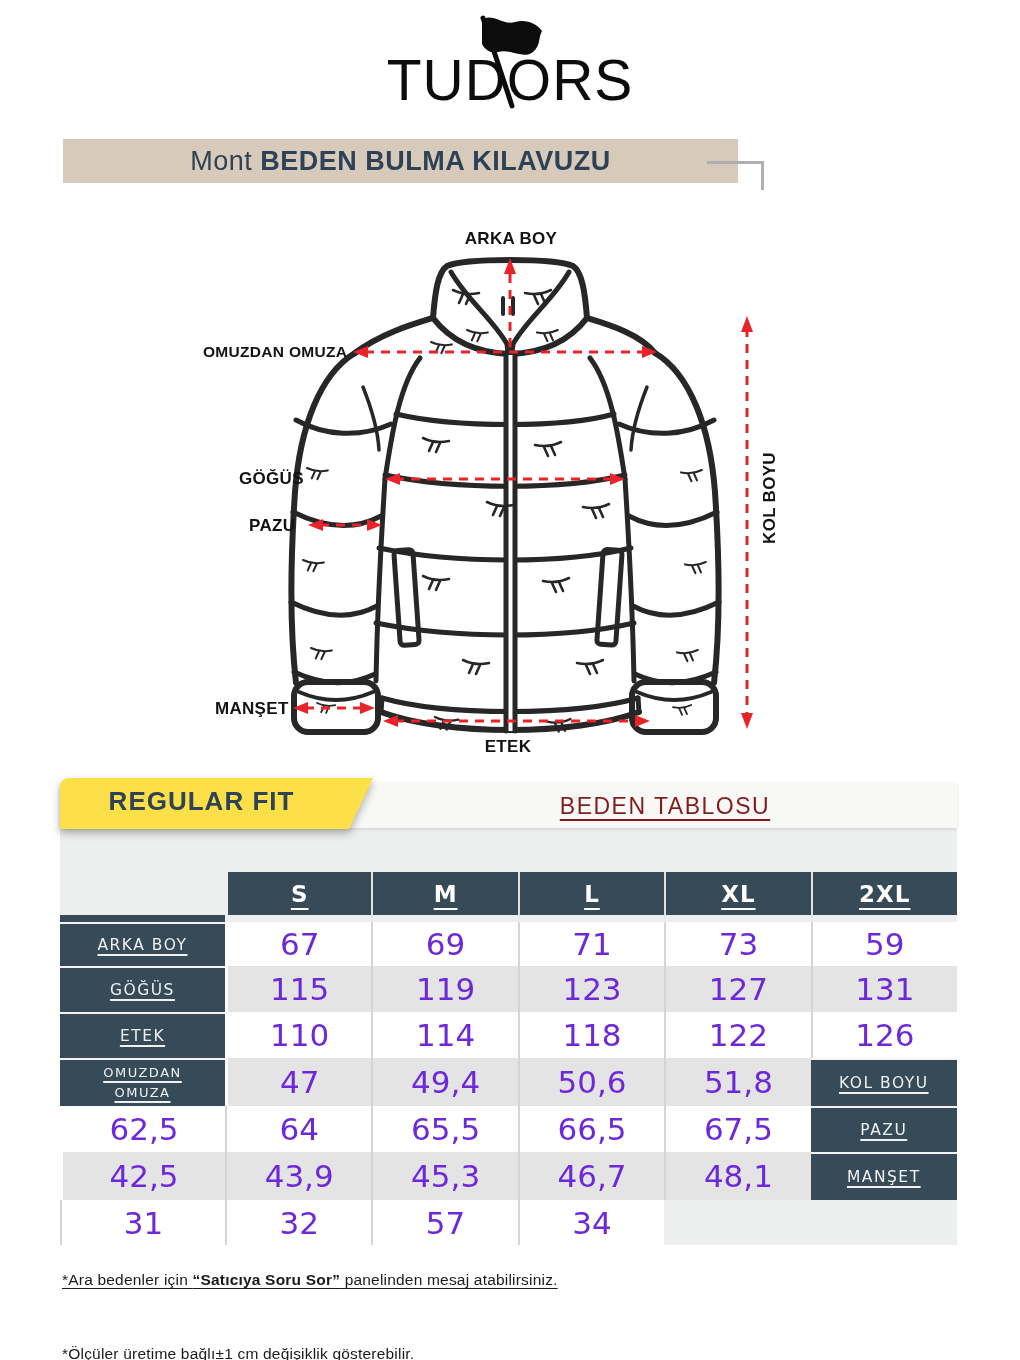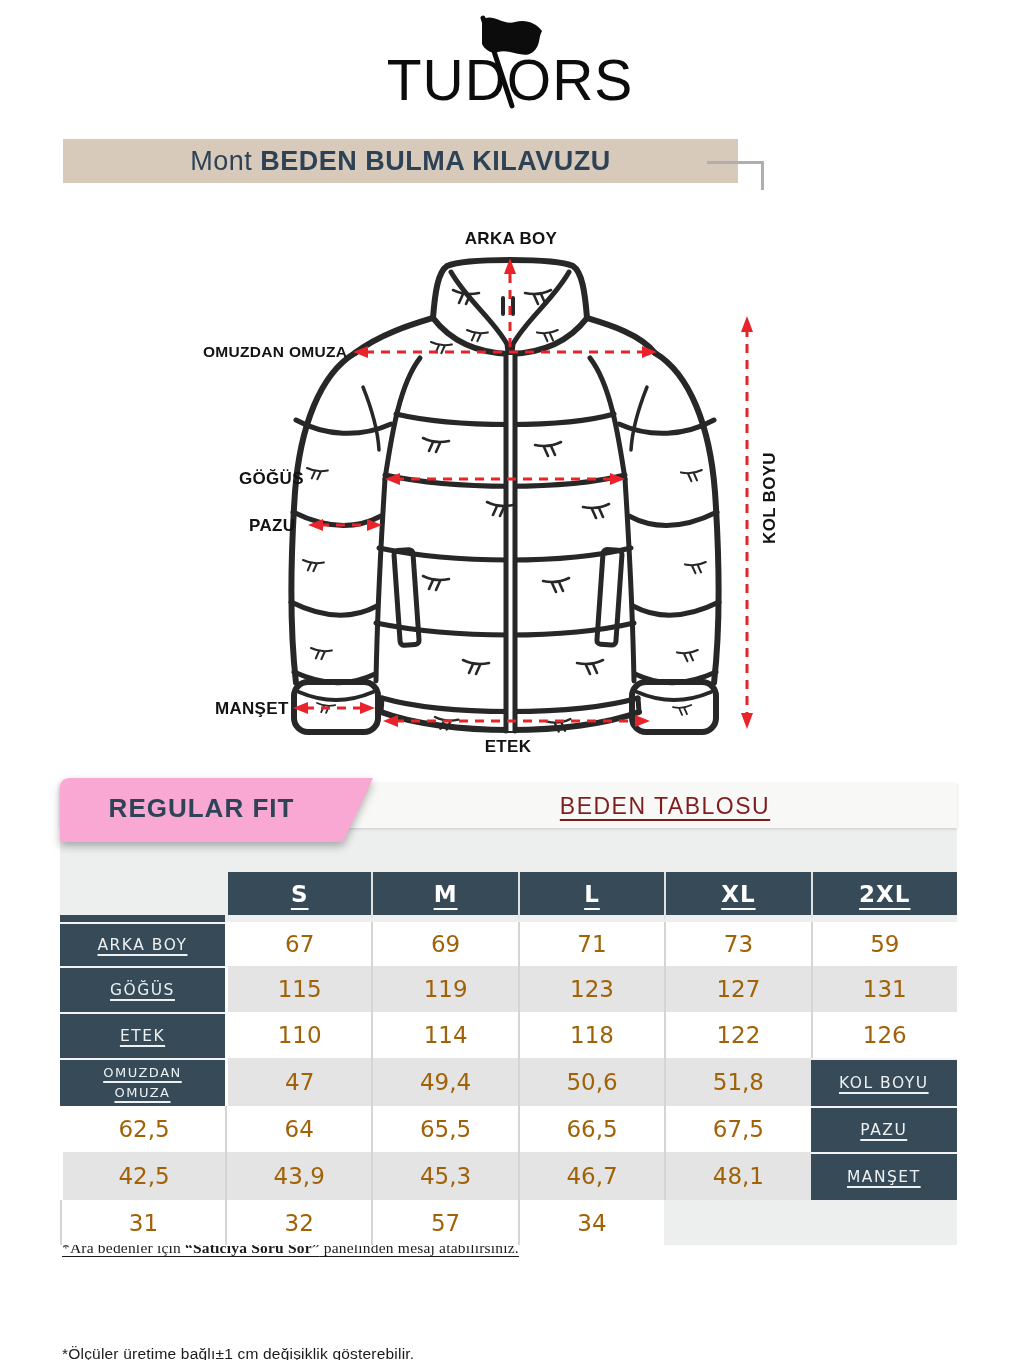--- a/index.html
+++ b/index.html
@@ -37,48 +37,48 @@
   
   .size-table{position:absolute;left:60px;top:778px;width:897px;height:472px;}
   .body-bg{position:absolute;left:0;top:50px;width:897px;height:417px;background:#edefee;z-index:1;}
   .strip{position:absolute;left:0;top:5px;width:897px;height:45px;background:#f8f8f6;
     box-shadow:0 1px 3px rgba(0,0,0,.15);z-index:2;}
   .strip-text{margin-left:313px;text-align:center;line-height:47px;font-size:23px;
     letter-spacing:1.5px;color:#7f1d1d;font-weight:500;text-decoration:underline;
     text-decoration-thickness:1.5px;text-underline-offset:5px;}
   .fit-tab-wrap{position:absolute;left:0;top:0;z-index:3;
     filter:drop-shadow(0 4px 4px rgba(0,0,0,.3));}
-  .fit-tab{width:313px;height:64px;background:#f9a8d4;
+  .fit-tab{width:313px;height:51px;background:#fde047;
     clip-path:path("M10 0 H313 L283 64 H0 V10 Q0 0 10 0 Z");
     display:flex;align-items:center;}
   .fit-tab-text{width:283px;text-align:center;font-size:26px;font-weight:800;
     letter-spacing:1px;color:#2e4356;padding-bottom:4px;}
 
   .size-grid{position:absolute;left:0;top:94px;width:897px;z-index:2;display:grid;
     grid-template-columns:165px repeat(5,1fr);
     grid-template-rows:50px 44px 46px 46px 48px 46px 48px 45px;
     font-family:"DejaVu Sans","Liberation Sans",sans-serif;}
   .size-grid>div{box-sizing:border-box;display:flex;align-items:center;justify-content:center;}
   .corner-cell{background:transparent;border-bottom:7px solid #364a57;}
   .head-cell{background:#364a57;color:#ffffff;font-weight:700;font-size:23px;
     letter-spacing:1px;text-decoration:underline;text-decoration-thickness:2px;
     text-underline-offset:6px;border-bottom:7px solid #edefee;border-left:2px solid #dfe2e1;}
   .head-cell.first{border-left:3px solid #edefee;}
   .label-cell{background:#364a57;color:#eef1f2;font-size:15.5px;letter-spacing:1.5px;
     text-decoration:underline;text-decoration-thickness:1.5px;text-underline-offset:4px;
     border-top:2px solid #f3f4f3;text-align:center;}
   .label-cell.two-line{font-size:13px;white-space:pre-line;line-height:1.55;}
-  .val-cell{background:#ffffff;color:#a16207;font-size:23px;border-left:2px solid #d4d5d4;}
+  .val-cell{background:#ffffff;color:#6d28d9;font-size:31px;border-left:2px solid #d4d5d4;}
   .val-cell.first{border-left:3px solid #ffffff;}
   .val-cell.alt{background:#e3e4e3;}
 
   
   .note{position:absolute;left:62px;font-size:15.5px;color:#1a1a1a;letter-spacing:.2px;
     text-decoration:underline;text-underline-offset:3px;}
-  .note1{top:1239px;font-family:Liberation Serif, serif;}
+  .note1{top:1271px;}
   .note2{top:1317px;margin-top:28px;}
   .note .bold{font-weight:700;}
 
   
   .jl{fill:none;stroke:#272727;stroke-linecap:round;stroke-linejoin:round;}
   .red{fill:none;stroke:#e8232a;stroke-width:3;stroke-dasharray:9 7;}
   .redhead{fill:#e8232a;stroke:none;}
 </style>
 </head>
 <body>

